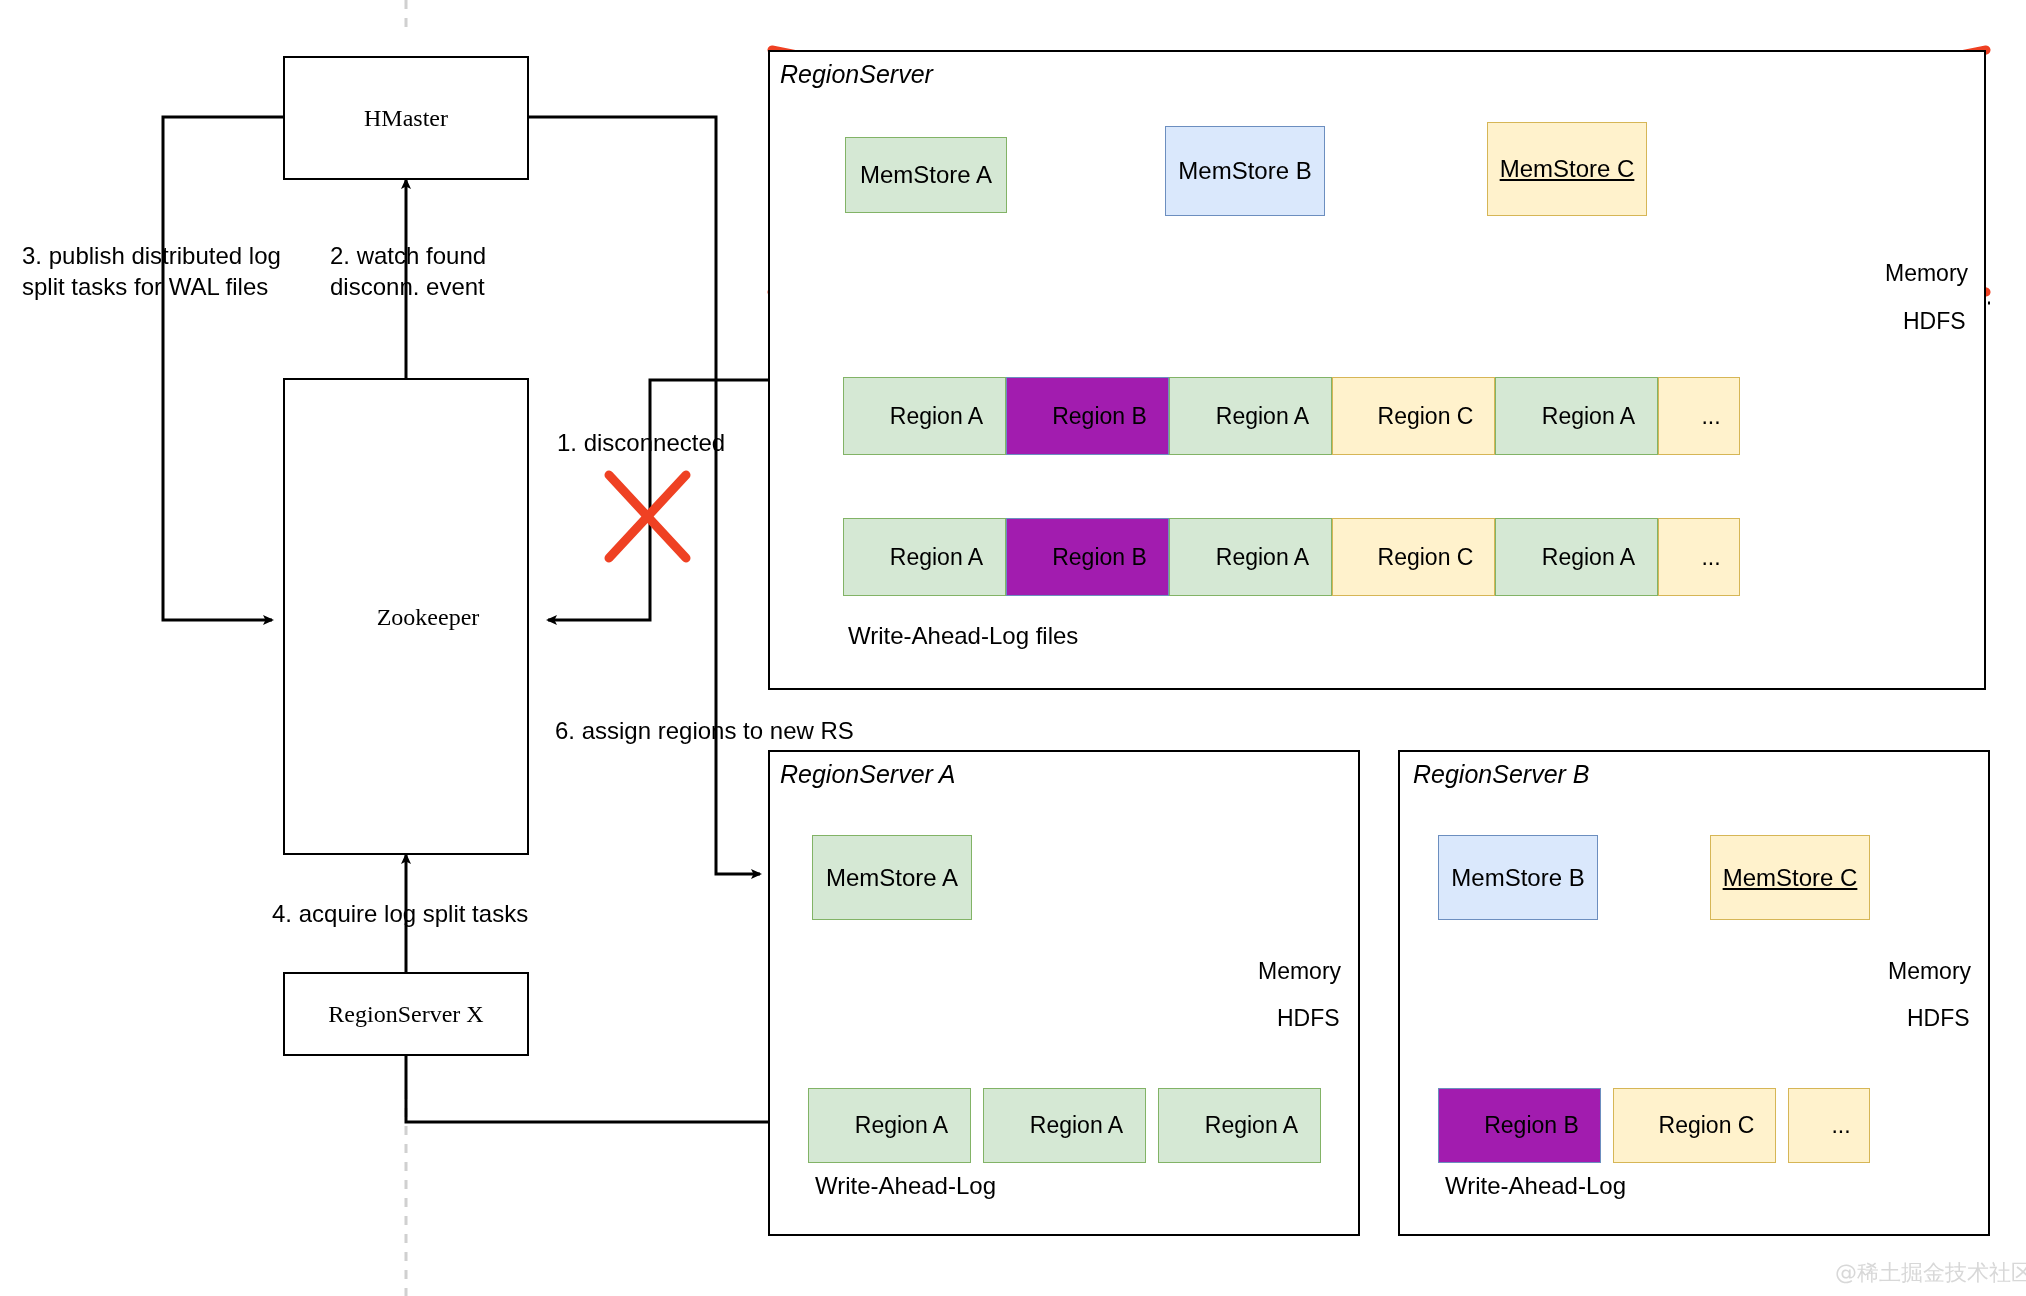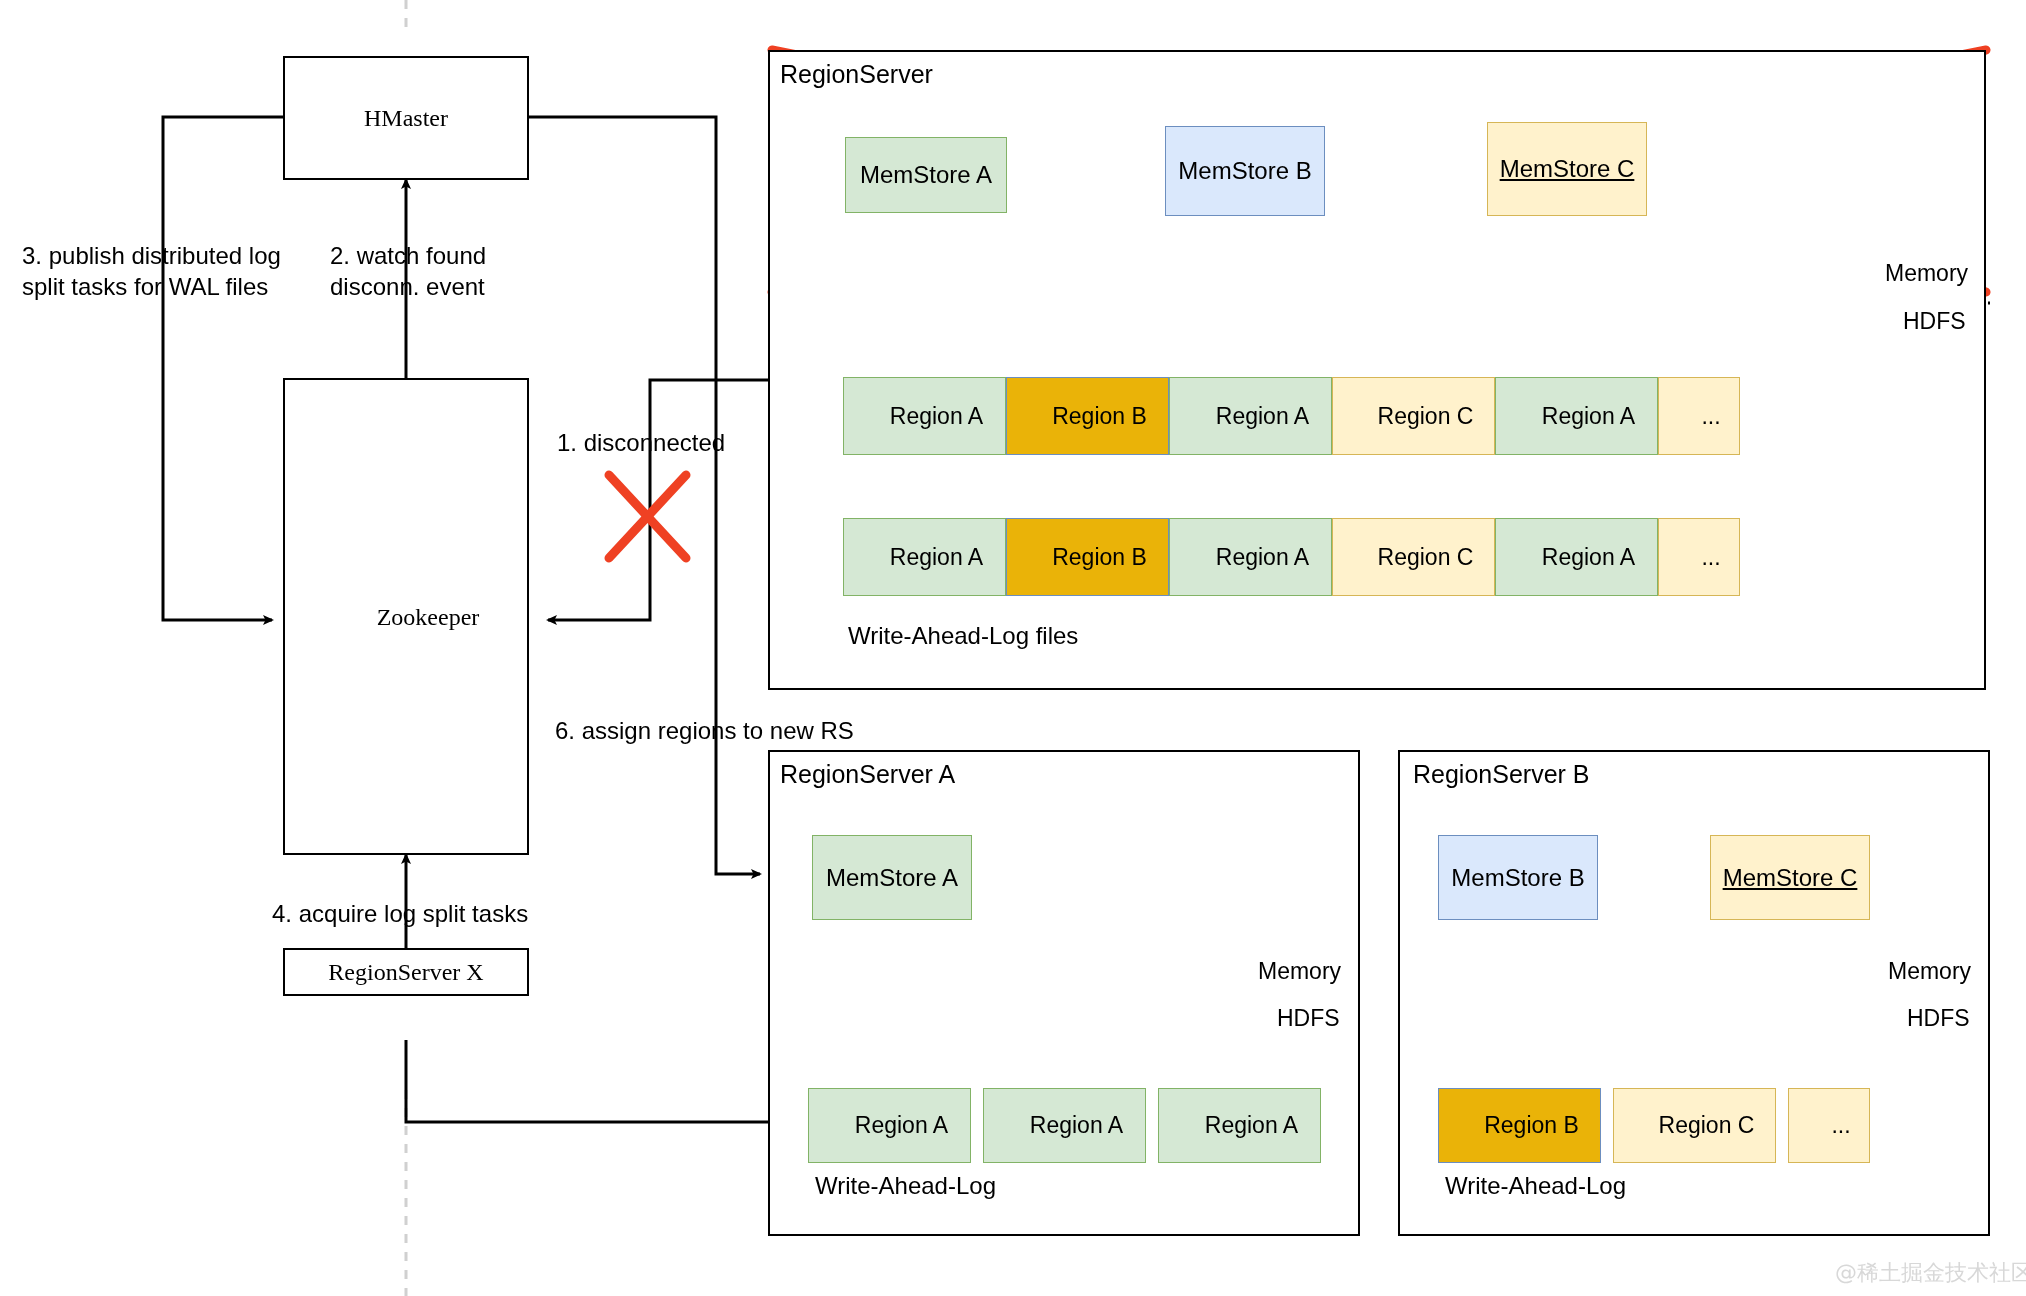--- a/index.html
+++ b/index.html
@@ -44,34 +44,35 @@
     position: absolute;
     box-sizing: border-box;
     border: 2px solid #000000;
     background: #ffffff;
   }
   .container-title {
     position: absolute;
     font-size: 25px;
     color: #000000;
     white-space: nowrap;
+    font-style: italic;
   }
   .cell {
     position: absolute;
     box-sizing: border-box;
     display: flex;
     align-items: center;
     justify-content: center;
     font-size: 23px;
     color: #000000;
     white-space: nowrap;
     padding-left: 24px;
   }
   .cell.green  { background: #d5e8d4; border: 1px solid #82b366; }
-  .cell.blue   { background: #eab308; border: 1px solid #6c8ebf; }
+  .cell.blue   { background: #a21caf; border: 1px solid #6c8ebf; }
   .cell.cream  { background: #fff2cc; border: 1px solid #d6b656; }
   .memstore {
     position: absolute;
     box-sizing: border-box;
     display: flex;
     align-items: center;
     justify-content: center;
     font-size: 24px;
     color: #000000;
     white-space: nowrap;
@@ -149,21 +150,21 @@
   </svg>
 
   <div class="box" style="left:283px; top:56px; width:246px; height:124px;">
     <span class="box-label">HMaster</span>
   </div>
 
   <div class="box" style="left:283px; top:378px; width:246px; height:477px;padding-left:44px;">
     <span class="box-label">Zookeeper</span>
   </div>
 
-  <div class="box" style="left:283px; top:948px; width:246px; height:48px;">
+  <div class="box" style="left:283px; top:972px; width:246px; height:84px;">
     <span class="box-label">RegionServer X</span>
   </div>
 
   <div class="step-label" style="left:22px; top:240px;">
     <div>3. publish distributed log</div>
     <div>split tasks for WAL files</div>
   </div>
 
   <div class="step-label" style="left:330px; top:240px;">
     <div>2. watch found</div>

